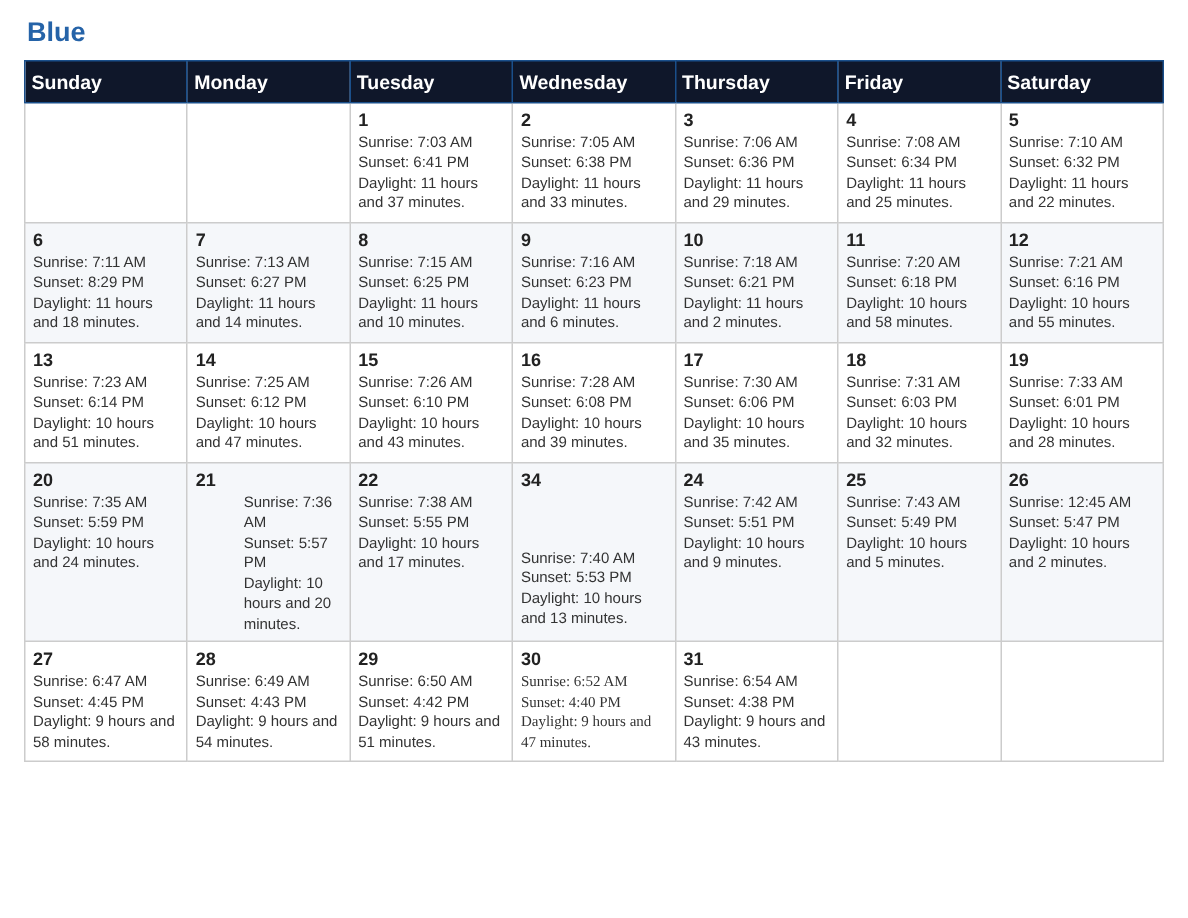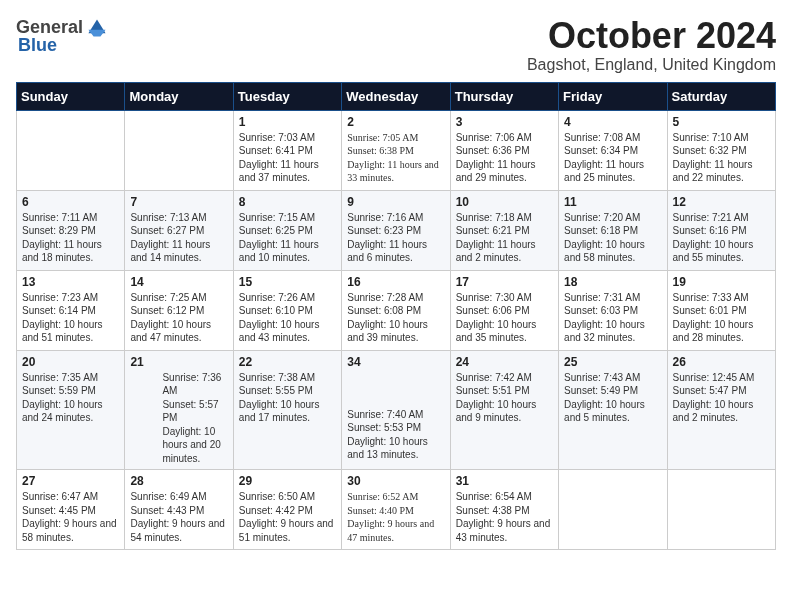--- a/index.html
+++ b/index.html
@@ -90,33 +90,22 @@
       background: #fff;
     }
     th:first-child, td:first-child { }
   </style>
 </head>
 <body>
 
 <div class="header">
   <div class="logo">
     <div>
-      <div style="display:flex;align-items:center;">
-        <span class="logo-text logo-general">General</span>
-        <svg class="logo-icon" viewBox="0 0 28 28" xmlns="http://www.w3.org/2000/svg">
-          <polygon points="4,20 14,4 24,20" fill="#2563a8"></polygon>
-          <polygon points="10,24 18,24 24,16 4,16" fill="#4a90d9"></polygon>
-        </svg>
-      </div>
       <span class="logo-text logo-blue" style="margin-left:2px;display:block;margin-top:-4px;">Blue</span>
     </div>
-  </div>
-  <div class="title-block">
-    <div class="month-title">October 2024</div>
-    <div class="location">Bagshot, England, United Kingdom</div>
   </div>
 </div>
 
 <table>
   <thead>
     <tr>
     <th>Sunday</th>
         <th>Monday</th>
         <th>Tuesday</th>
         <th>Wednesday</th>
@@ -130,21 +119,21 @@
         <td class="empty"></td>
         <td class="empty"></td>
         <td>
           <span class="day-num">1</span>
           <div class="day-info" style="white-space: pre-line;">Sunrise: 7:03 AM
 Sunset: 6:41 PM
 Daylight: 11 hours and 37 minutes.</div>
         </td>
         <td>
           <span class="day-num">2</span>
-          <div class="day-info" style="white-space: pre-line; font-family: Liberation Serif, serif;">Sunrise: 7:05 AM
+          <div class="day-info" style="white-space: pre-line;">Sunrise: 7:05 AM
 Sunset: 6:38 PM
 Daylight: 11 hours and 33 minutes.</div>
         </td>
         <td>
           <span class="day-num">3</span>
           <div class="day-info" style="white-space: pre-line;">Sunrise: 7:06 AM
 Sunset: 6:36 PM
 Daylight: 11 hours and 29 minutes.</div>
         </td>
         <td>

